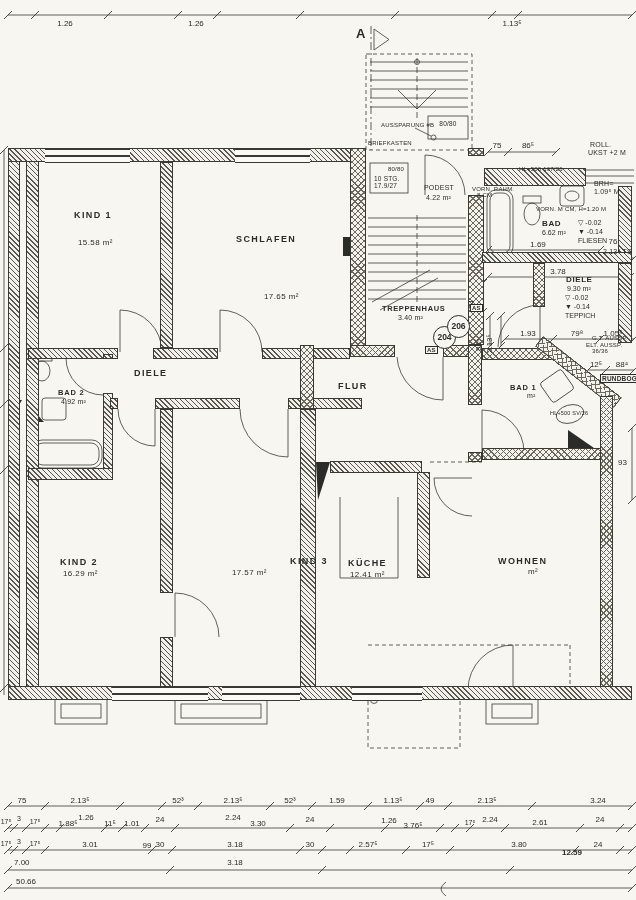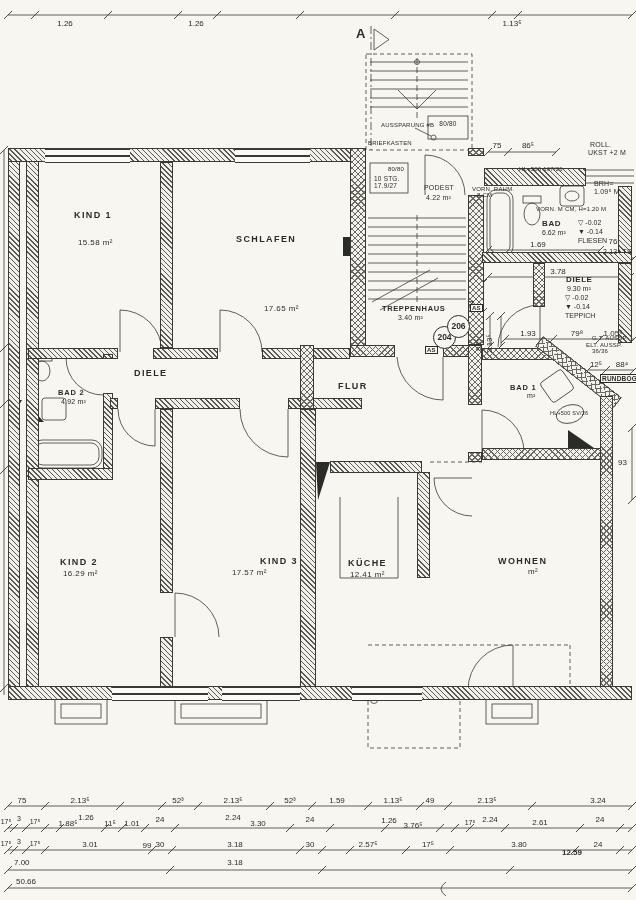--- a/index.html
+++ b/index.html
@@ -260,27 +260,27 @@
   <div class="nt" style="left:536px;top:206px;">VORN. M CM, H=1.20 M</div>
   <div class="nt" style="left:592px;top:335px;">G.T. AUSSP.</div>
   <div class="nt" style="left:586px;top:342px;">ELT. AUSSP.</div>
   <div class="nt" style="left:592px;top:348px;">36/36</div>
   <div class="nt boxed" style="left:600px;top:374px;font-size:6.5px;">RUNDBOG.</div>
   <div class="nt" style="left:550px;top:410px;font-size:5.5px;">HL+500 SV/26</div>
 
   <div class="rl" style="left:74px;top:210px;">KIND 1</div>
   <div class="ra" style="left:78px;top:238px;">15.58 m²</div>
   <div class="rl" style="left:236px;top:234px;">SCHLAFEN</div>
-  <div class="ra" style="left:264px;top:304px;">17.65 m²</div>
+  <div class="ra" style="left:264px;top:292px;">17.65 m²</div>
   <div class="rl" style="left:134px;top:368px;">DIELE</div>
   <div class="abs" style="left:58px;top:388px;font-size:7.5px;font-weight:bold;letter-spacing:.8px;">BAD 2</div>
   <div class="nt" style="left:61px;top:398px;font-size:7px;">4.92 m²</div>
   <div class="rl" style="left:60px;top:557px;">KIND 2</div>
   <div class="ra" style="left:63px;top:569px;">16.29 m²</div>
-  <div class="rl" style="left:216px;top:556px;padding-left:44px;">KIND 3</div>
+  <div class="rl" style="left:246px;top:556px;padding-left:44px;">KIND 3</div>
   <div class="ra" style="left:232px;top:568px;">17.57 m²</div>
   <div class="rl" style="left:338px;top:381px;text-align:right;">FLUR</div>
   <div class="rl" style="left:348px;top:558px;">KÜCHE</div>
   <div class="ra" style="left:350px;top:570px;">12.41 m²</div>
   <div class="rl" style="left:498px;top:556px;">WOHNEN</div>
   <div class="ra" style="left:528px;top:567px;">m²</div>
   <div class="abs" style="left:510px;top:383px;font-size:7.5px;font-weight:bold;letter-spacing:.8px;">BAD 1</div>
   <div class="nt" style="left:527px;top:392px;font-size:7px;">m²</div>
 
   <div class="abs" style="left:542px;top:219px;font-size:8px;font-weight:bold;letter-spacing:.6px;">BAD</div>

